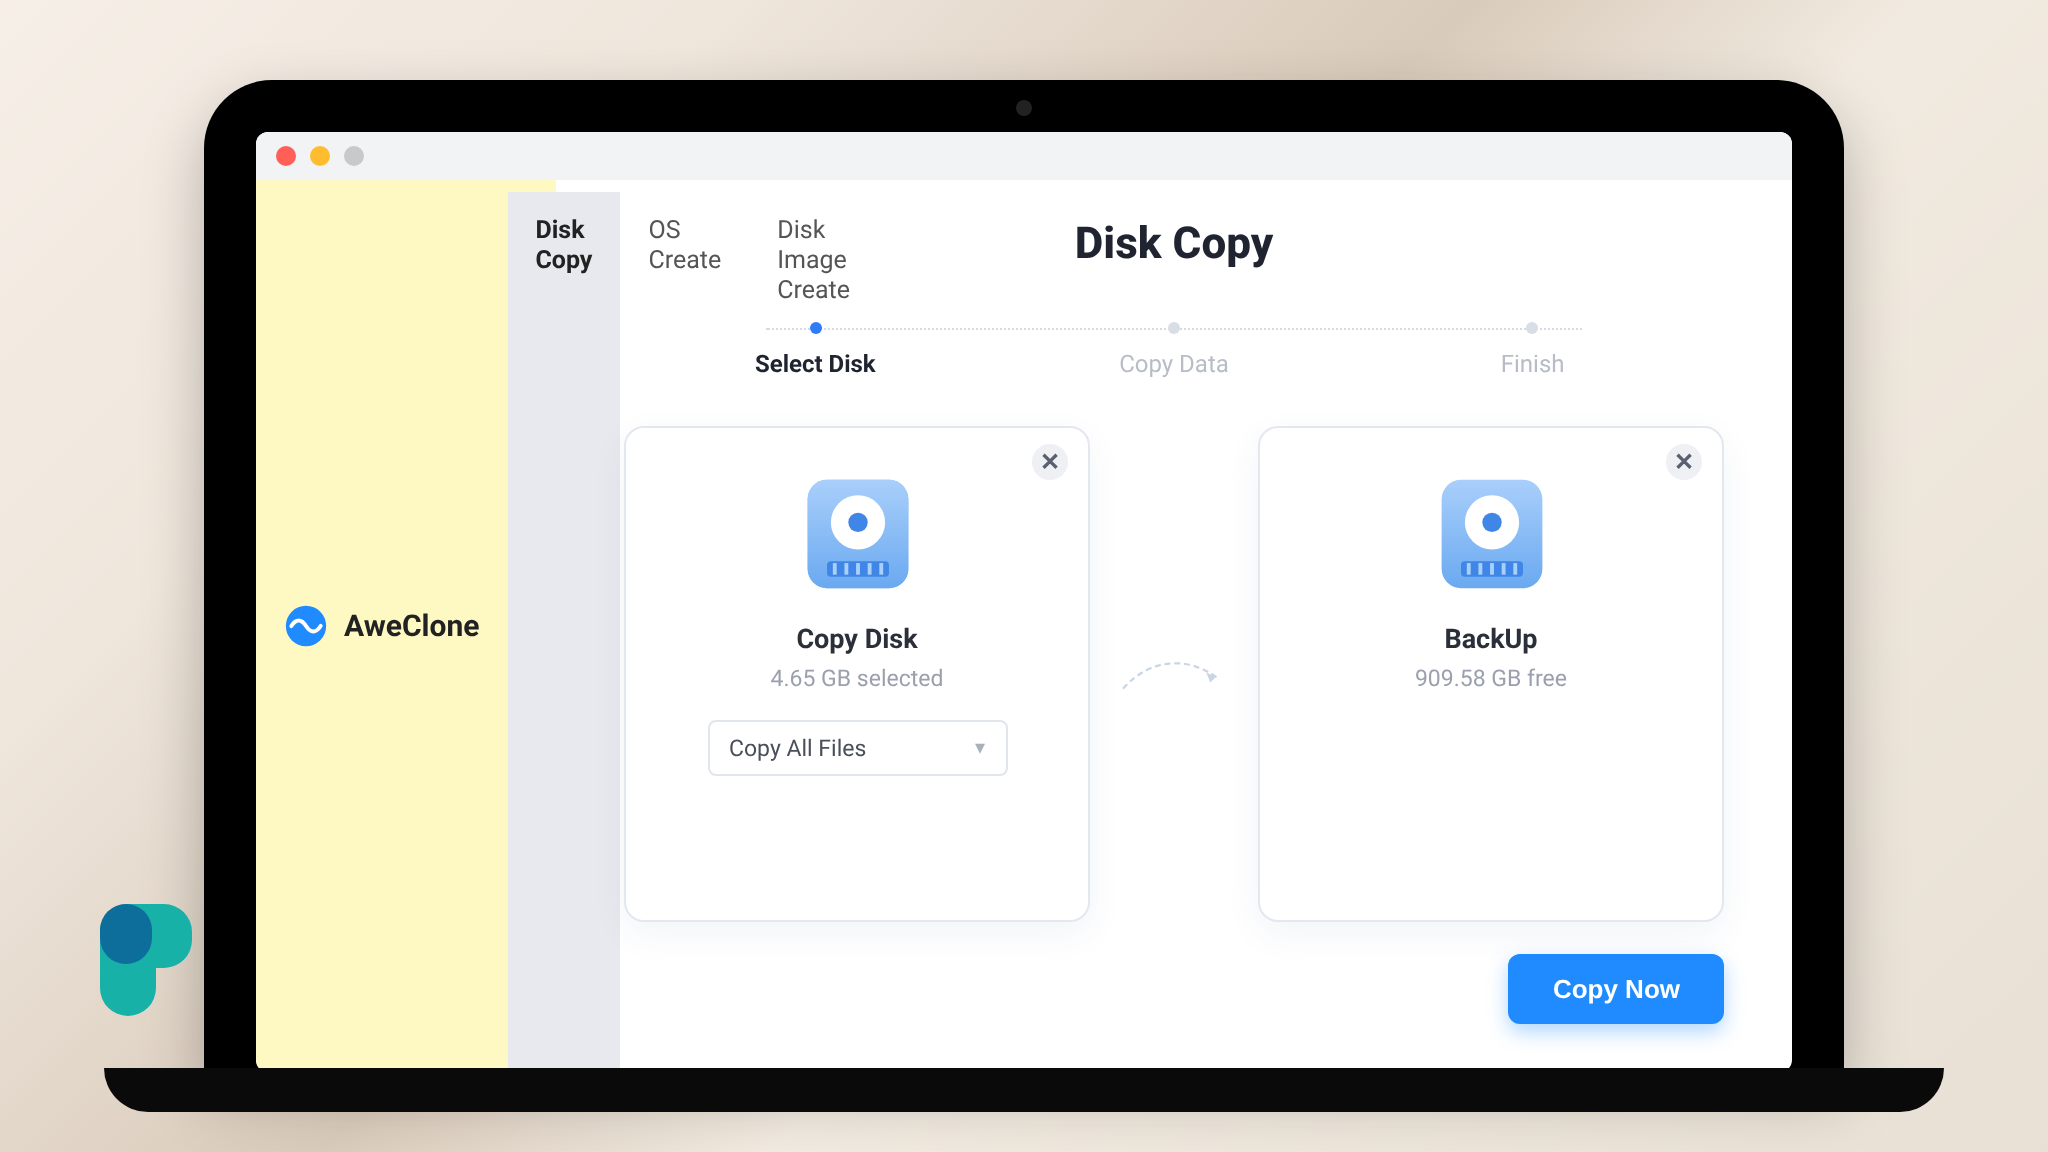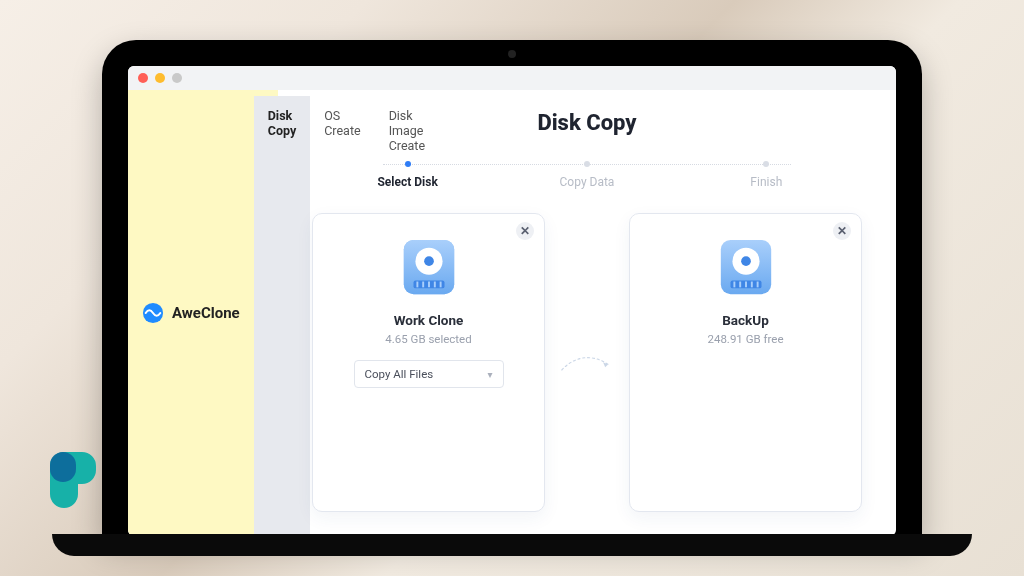--- a/index.html
+++ b/index.html
@@ -143,21 +143,21 @@
               <circle cx="32" cy="26" r="5" fill="#3f86e6"></circle>
               <rect x="16" y="46" width="32" height="8" rx="2" fill="#3f86e6"></rect>
               <g stroke="#a9cffb" stroke-width="2">
                   <line x1="20" y1="47" x2="20" y2="53"></line>
                   <line x1="26" y1="47" x2="26" y2="53"></line>
                   <line x1="32" y1="47" x2="32" y2="53"></line>
                   <line x1="38" y1="47" x2="38" y2="53"></line>
                   <line x1="44" y1="47" x2="44" y2="53"></line>
                 </g>
             </svg>
-            <div class="disk-name">Work Clone</div>
+            <div class="disk-name">Copy Disk</div>
             <div class="disk-sub">4.65 GB selected</div>
             <div class="select">
               <span>Copy All Files</span>
               <span class="chev">▾</span>
             </div>
           </div>
 
           <div class="arrow-col">
             <svg class="arrow-svg" viewBox="0 0 80 40">
               <path d="M4 30 C 24 8, 50 8, 70 22" fill="none" stroke="#9fb5d2" stroke-width="1.6" stroke-dasharray="3 4" stroke-linecap="round"></path>
@@ -180,24 +180,27 @@
               <rect x="16" y="46" width="32" height="8" rx="2" fill="#3f86e6"></rect>
               <g stroke="#a9cffb" stroke-width="2">
                   <line x1="20" y1="47" x2="20" y2="53"></line>
                   <line x1="26" y1="47" x2="26" y2="53"></line>
                   <line x1="32" y1="47" x2="32" y2="53"></line>
                   <line x1="38" y1="47" x2="38" y2="53"></line>
                   <line x1="44" y1="47" x2="44" y2="53"></line>
                 </g>
             </svg>
             <div class="disk-name">BackUp</div>
-            <div class="disk-sub">248.91 GB free</div>
+            <div class="disk-sub">909.58 GB free</div>
           </div>
         </div>
 
+        <div class="footer">
+          <button class="primary">Copy Now</button>
+        </div>
       </main>
     </div>
   </div>
   <div class="laptop-base"></div>
 </div>
 
 <svg class="watermark" width="64" height="64" viewBox="0 0 64 64">
   <path d="M20 6 h18 a14 14 0 0 1 14 14 v4 a14 14 0 0 1 -14 14 h-4 v10 a14 14 0 0 1 -14 14 a14 14 0 0 1 -14 -14 v-28 a14 14 0 0 1 14 -14 z" fill="#17b1a8"></path>
   <path d="M20 6 h18 a14 14 0 0 1 14 14 v4 a14 14 0 0 1 -14 14 h-4" fill="none" stroke="#0d6e9c" stroke-width="0"></path>
   <rect x="6" y="6" width="26" height="30" rx="13" fill="#0d6e9c"></rect>

